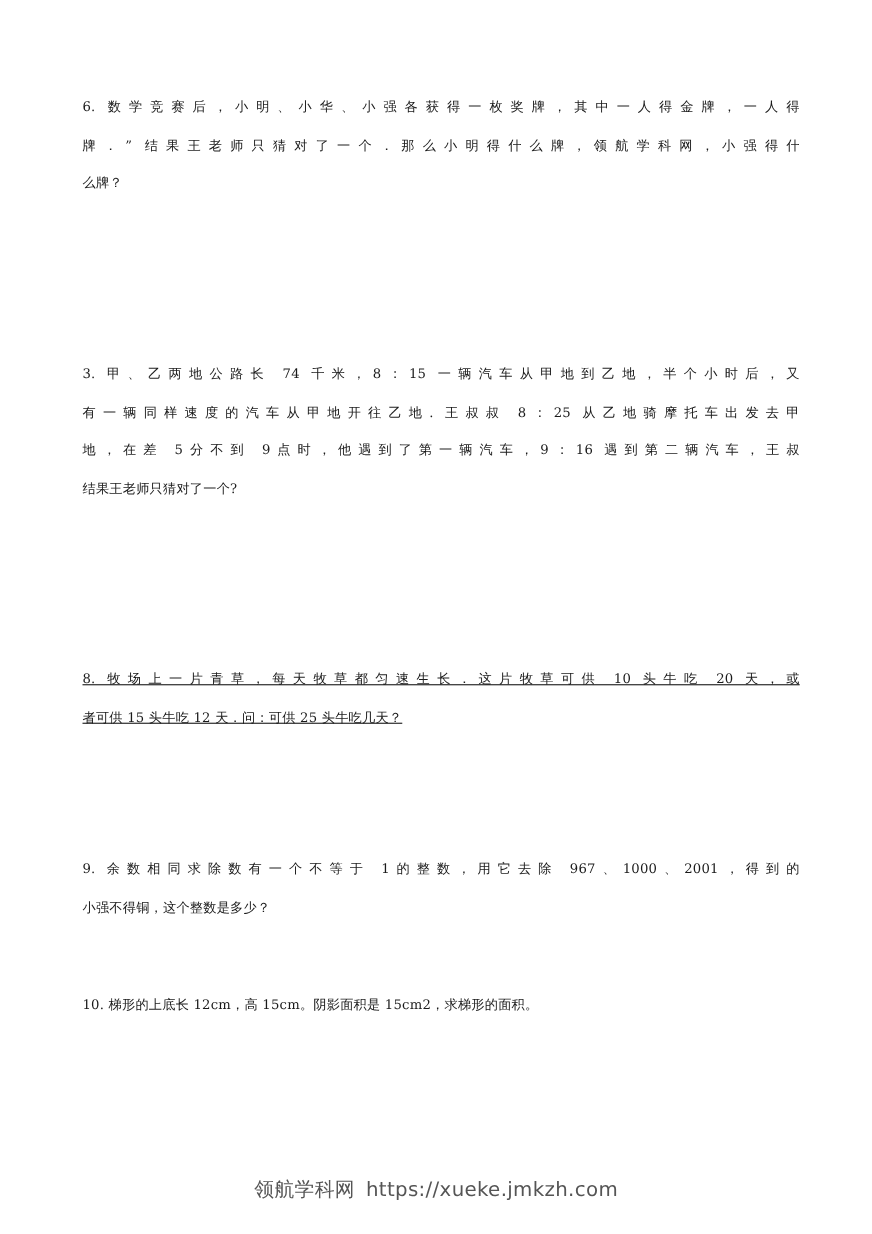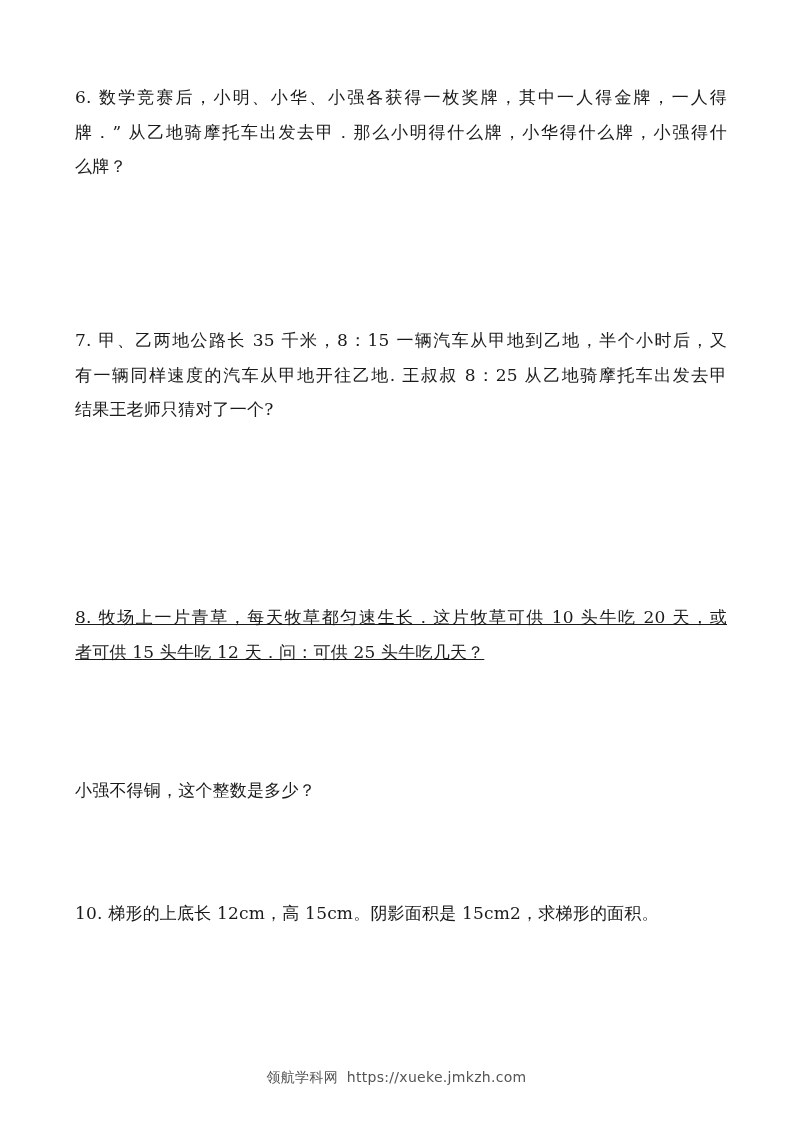--- a/index.html
+++ b/index.html
@@ -18,21 +18,21 @@
     .page {
       position: absolute;
       left: 0; top: 0;
       width: 793px;
       height: 1122px;
     }
     .question {
       position: absolute;
       left: 75px;
       width: 652px;
-      font-size: 17px;
+      font-size: 12px;
       line-height: 34.5px;
       letter-spacing: 0.2px;
       text-align: justify;
       text-align-last: left;
       margin: 0;
     }
     .question .line {
       display: block;
       white-space: nowrap;
       text-align-last: justify;
@@ -46,49 +46,51 @@
     #q8 { top: 600px; text-decoration: underline; }
     #q9 { top: 773px; }
     #q10 { top: 896px; }
     .footer {
       position: absolute;
       left: 0;
       width: 793px;
       top: 1069px;
       text-align: center;
       font-family: "DejaVu Sans", "Liberation Sans", sans-serif;
-      font-size: 14px;
+      font-size: 18px;
       color: #555555;
       letter-spacing: 0.3px;
     }
     .footer span { margin: 0 2px; }
   </style>
 </head>
 <body>
 
 <div class="page">
 
   <div class="question" id="q6">
     <span class="line">6. 数学竞赛后，小明、小华、小强各获得一枚奖牌，其中一人得金牌，一人得</span>
-    <span class="line">牌．” 从乙地骑摩托车出发去甲．那么小明得什么牌，小华得什么牌，小强得什</span>
+    <span class="line">牌．” 结果王老师只猜对了一个．那么小明得什么牌，领航学科网，小强得什</span>
     <span class="line last">么牌？</span>
   </div>
 
   <div class="question" id="q7">
-    <span class="line">7. 甲、乙两地公路长 35 千米，8：15 一辆汽车从甲地到乙地，半个小时后，又</span>
+    <span class="line">3. 甲、乙两地公路长 74 千米，8：15 一辆汽车从甲地到乙地，半个小时后，又</span>
     <span class="line">有一辆同样速度的汽车从甲地开往乙地. 王叔叔 8：25 从乙地骑摩托车出发去甲</span>
+    <span class="line">地，在差 5分不到 9点时，他遇到了第一辆汽车，9：16 遇到第二辆汽车，王叔</span>
     <span class="line last">结果王老师只猜对了一个?</span>
   </div>
 
   <div class="question" id="q8">
     <span class="line">8. 牧场上一片青草，每天牧草都匀速生长．这片牧草可供 10 头牛吃 20 天，或</span>
     <span class="line last">者可供 15 头牛吃 12 天．问：可供 25 头牛吃几天？</span>
   </div>
 
   <div class="question" id="q9">
+    <span class="line">9. 余数相同求除数有一个不等于 1的整数，用它去除 967、1000、2001，得到的</span>
     <span class="line last">小强不得铜，这个整数是多少？</span>
   </div>
 
   <div class="question" id="q10">
     <span class="line last">10. 梯形的上底长 12cm，高 15cm。阴影面积是 15cm2，求梯形的面积。</span>
   </div>
 
   <div class="footer">
     <span>领航学科网</span>
     <span>https://xueke.jmkzh.com</span>

